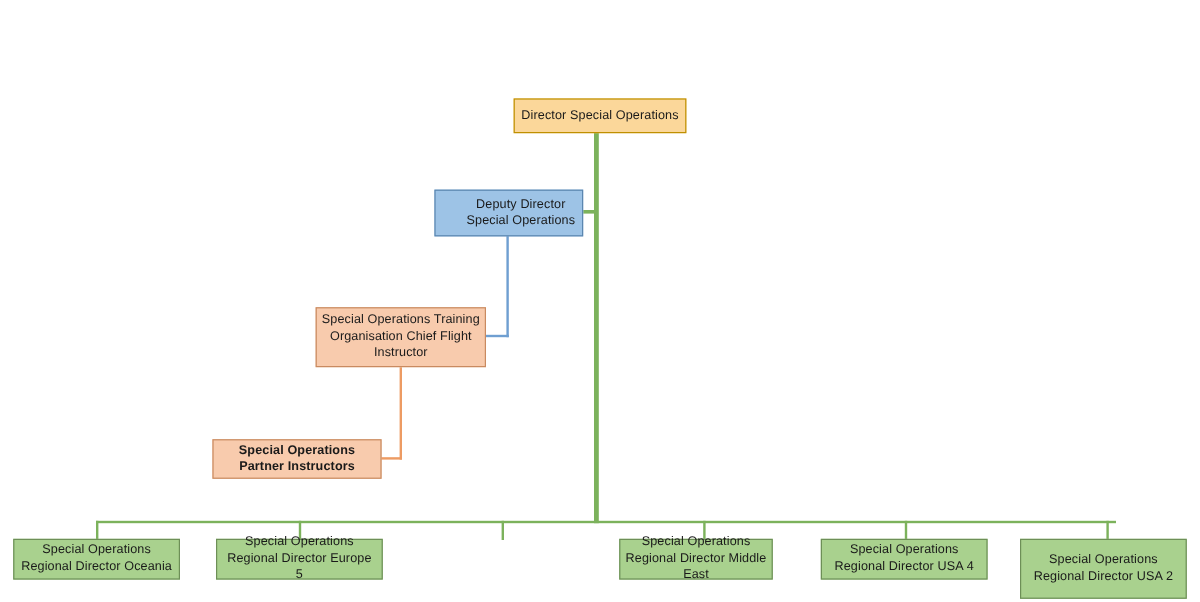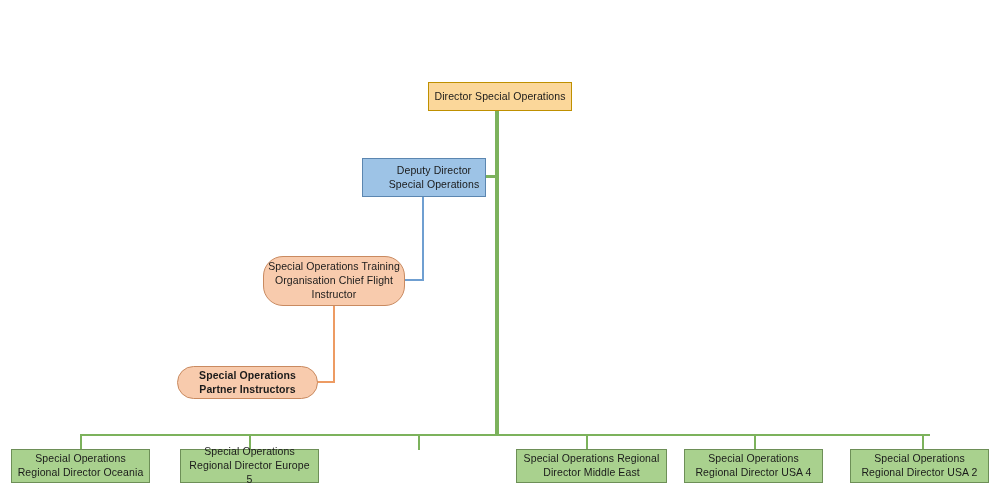--- a/index.html
+++ b/index.html
@@ -42,21 +42,20 @@
     border-color: #bf9000;
   }
   .node.deputy {
     background: #9dc3e6;
     border-color: #5b86b0;
     padding-left: 24px;
   }
   .node.peach {
     background: #f8cbad;
     border-color: #c98a60;
-    border-radius: 20px;
   }
   .node.green {
     background: #a9d18e;
     border-color: #6d8f57;
   }
   .connector {
     position: absolute;
   }
   .c-green {
     background: #7cb25c;
@@ -115,25 +114,25 @@
 
   <div class="node green" style="left:11px; top:449px; width:139px; height:34px;">
     <span class="node-label">Special Operations Regional Director Oceania</span>
   </div>
 
   <div class="node green" style="left:180px; top:449px; width:139px; height:34px;">
     <span class="node-label">Special Operations Regional Director Europe 5</span>
   </div>
 
 
-  <div class="node green" style="left:516px; top:449px; width:151px; height:34px;">
+  <div class="node green" style="left:516px; top:449px; width:128px; height:34px;">
     <span class="node-label">Special Operations Regional Director Middle East</span>
   </div>
 
   <div class="node green" style="left:684px; top:449px; width:139px; height:34px;">
     <span class="node-label">Special Operations Regional Director USA 4</span>
   </div>
 
-  <div class="node green" style="left:850px; top:449px; width:139px; height:34px;align-items:center;">
+  <div class="node green" style="left:850px; top:449px; width:139px; height:50px;align-items:center;">
     <span class="node-label">Special Operations Regional Director USA 2</span>
   </div>
 
 </div>
 
 </body></html>

